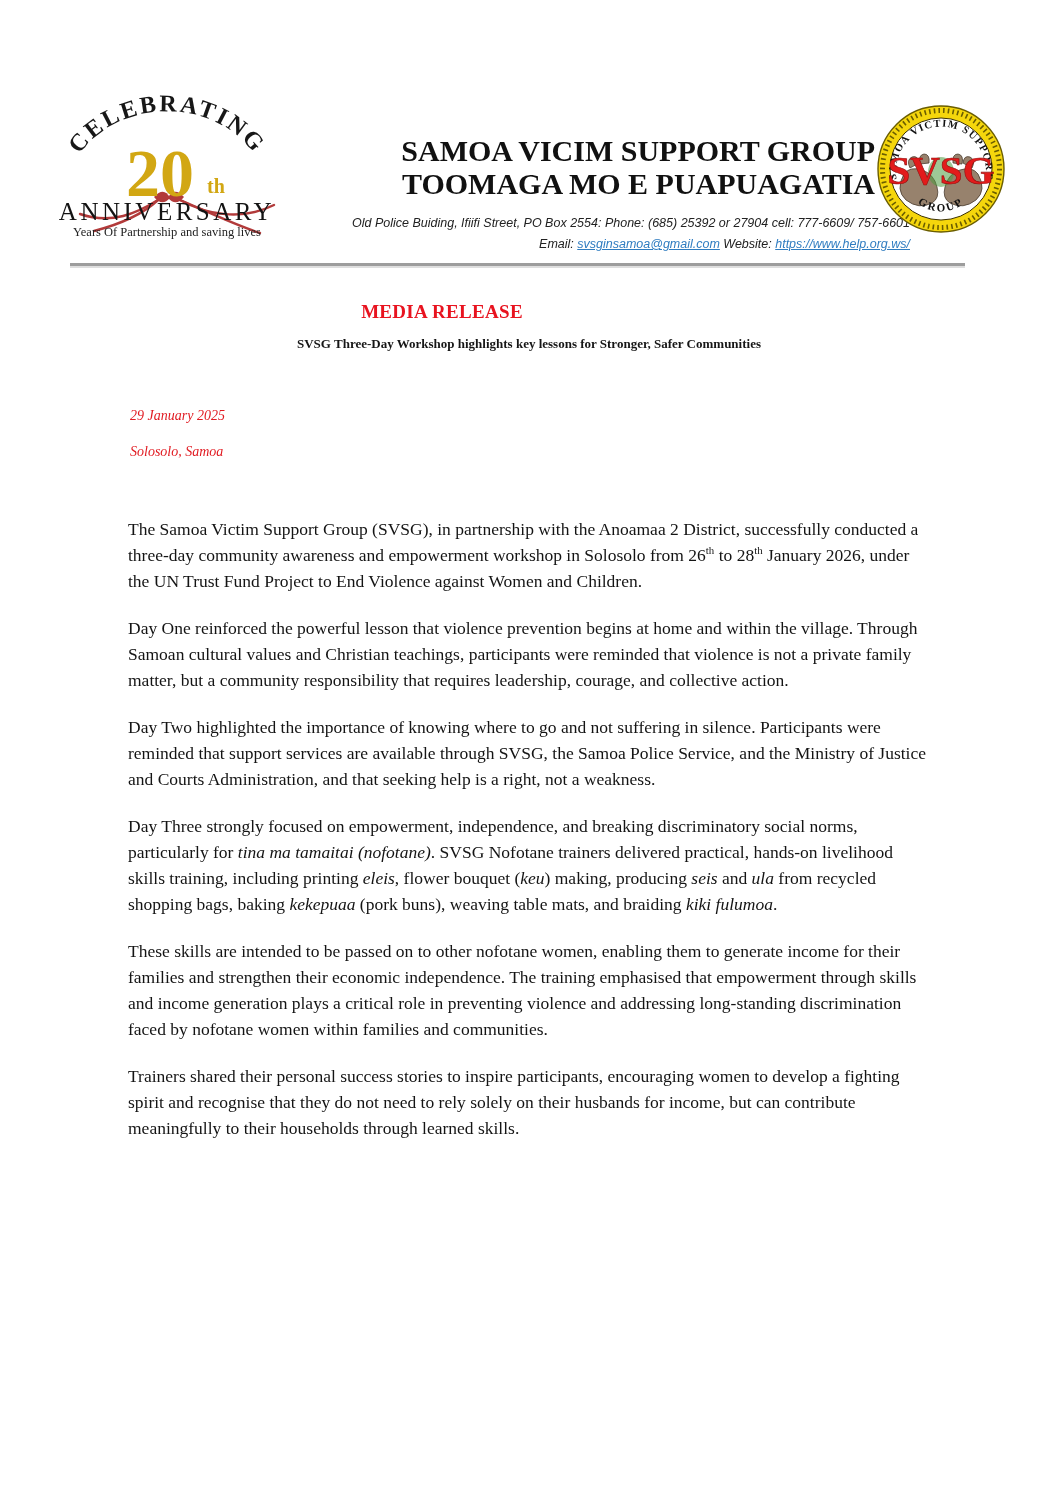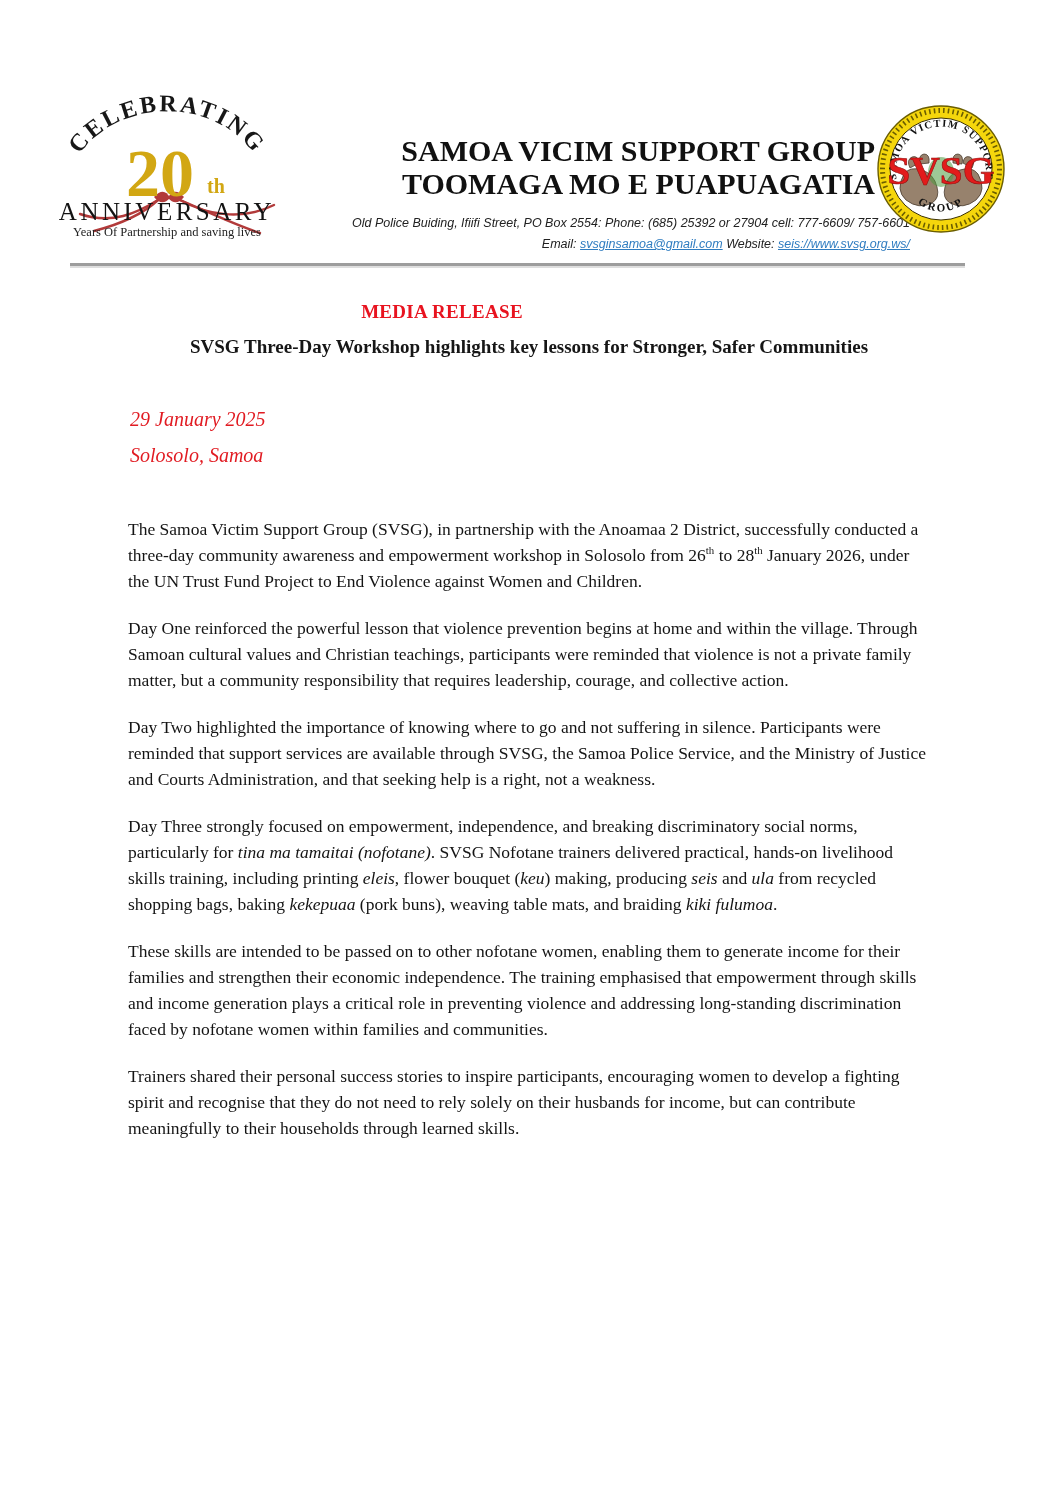--- a/index.html
+++ b/index.html
@@ -41,25 +41,25 @@
   }
 
   
   .kicker {
     position:absolute; left:0; top:301px; width:884px;
     text-align:center; font-weight:bold; font-size:19px;
     color:#e8131f; letter-spacing:0.3px;
   }
   .headline {
     position:absolute; left:60px; top:336px; width:938px;
-    text-align:center; font-weight:bold; font-size:19px; color:#161616;
+    text-align:center; font-weight:bold; font-size:13px; color:#161616;
   }
   .dateline, .placeline {
     position:absolute; left:130px;
-    font-style:italic; font-size:20px; color:#e11b22;
+    font-style:italic; font-size:14px; color:#e11b22;
   }
   .dateline { top:408px; }
   .placeline { top:444px; }
 
   
   .body-text {
     position:absolute; left:128px; top:516px; width:806px;
     font-size:17.5px; line-height:26px; color:#141414;
     text-align:left;
   }
@@ -98,21 +98,21 @@
   </svg>
 
   <div class="org-titles">
     <div>SAMOA VICIM SUPPORT GROUP</div>
     <div>TOOMAGA MO E PUAPUAGATIA</div>
   </div>
 
   <div class="contact">
     <div>Old Police Buiding, Ifiifi Street, PO Box 2554:  Phone: (685) 25392 or 27904  cell: 777-6609/ 757-6601</div>
     <div>
-      <span>Email: </span><span class="link">svsginsamoa@gmail.com</span><span>  Website: </span><span class="link">seis://www.svsg.org.ws/</span>
+      <span>Email: </span><span class="link">svsginsamoa@gmail.com</span><span>  Website: </span><span class="link">https://www.help.org.ws/</span>
     </div>
   </div>
 
   <svg class="logo-right" viewBox="0 0 130 137" xmlns="http://www.w3.org/2000/svg">
     <circle cx="65" cy="69" r="63" fill="#f5d60c" stroke="#6b5e00" stroke-width="1.4"></circle>
     <circle cx="65" cy="69" r="58.5" fill="none" stroke="#6b5e00" stroke-width="5" stroke-dasharray="1.6 3.1"></circle>
     <circle cx="65" cy="69" r="51" fill="#ffffff" stroke="#3a3000" stroke-width="1"></circle>
     <defs>
       <path id="seal-top-arc" d="M 21 81 A 45 45 0 1 1 109 81" fill="none"></path>
       <path id="seal-bottom-arc" d="M 39 101 A 38 38 0 0 0 91 101" fill="none"></path>

